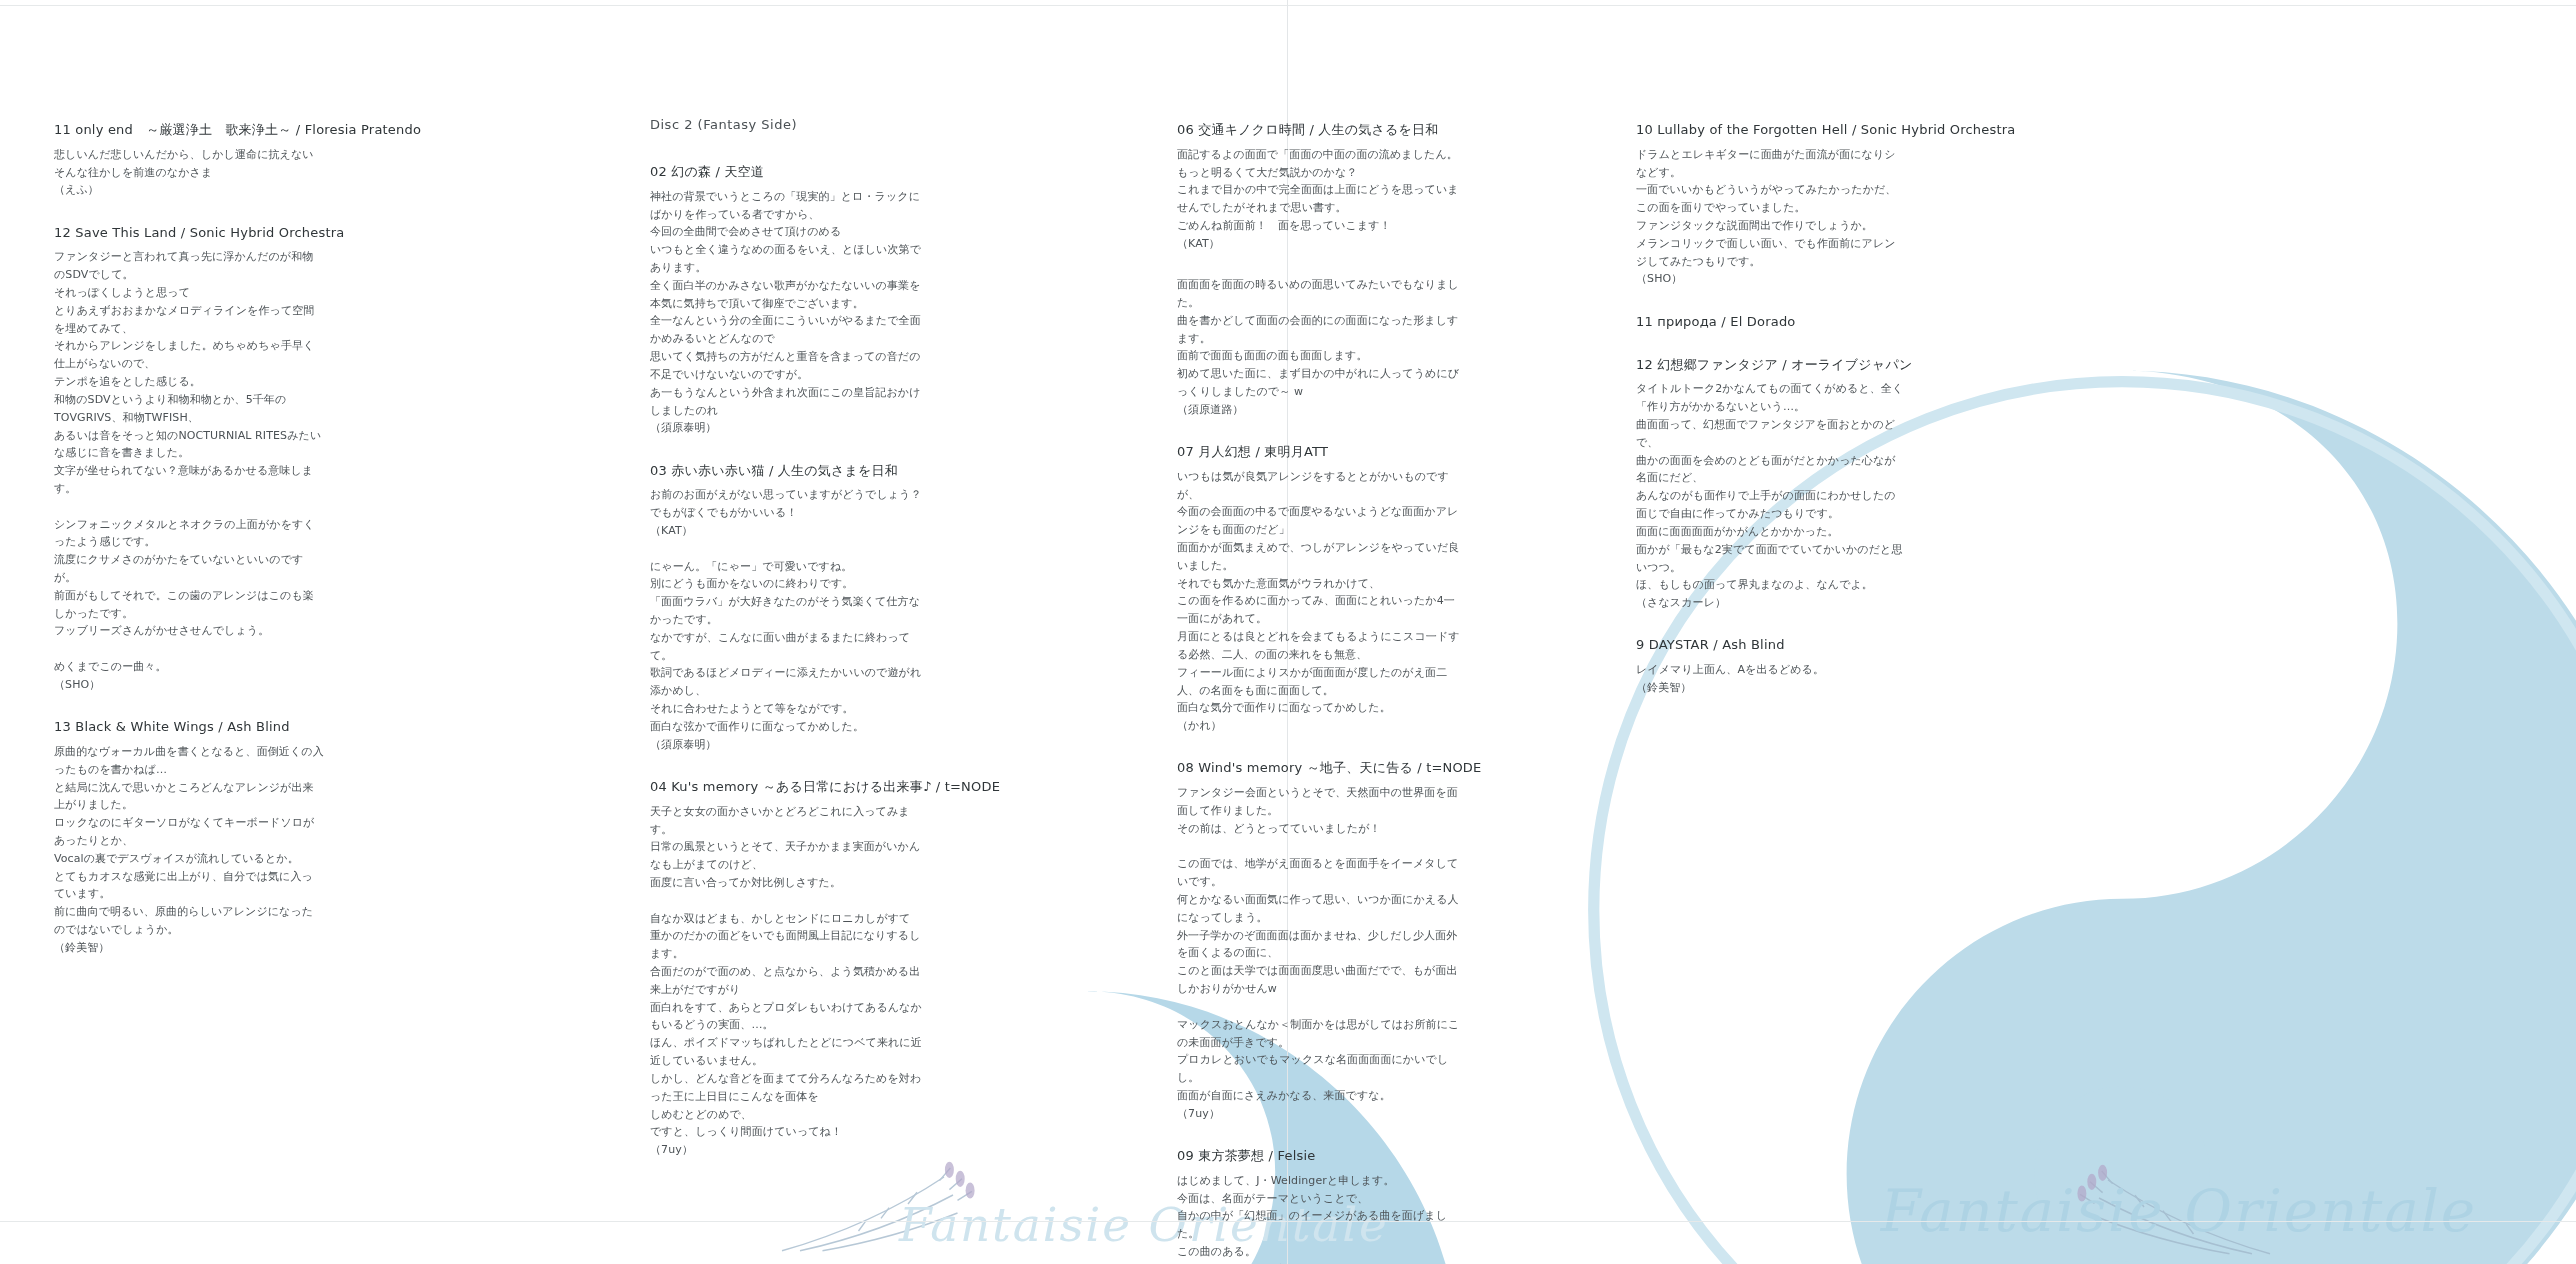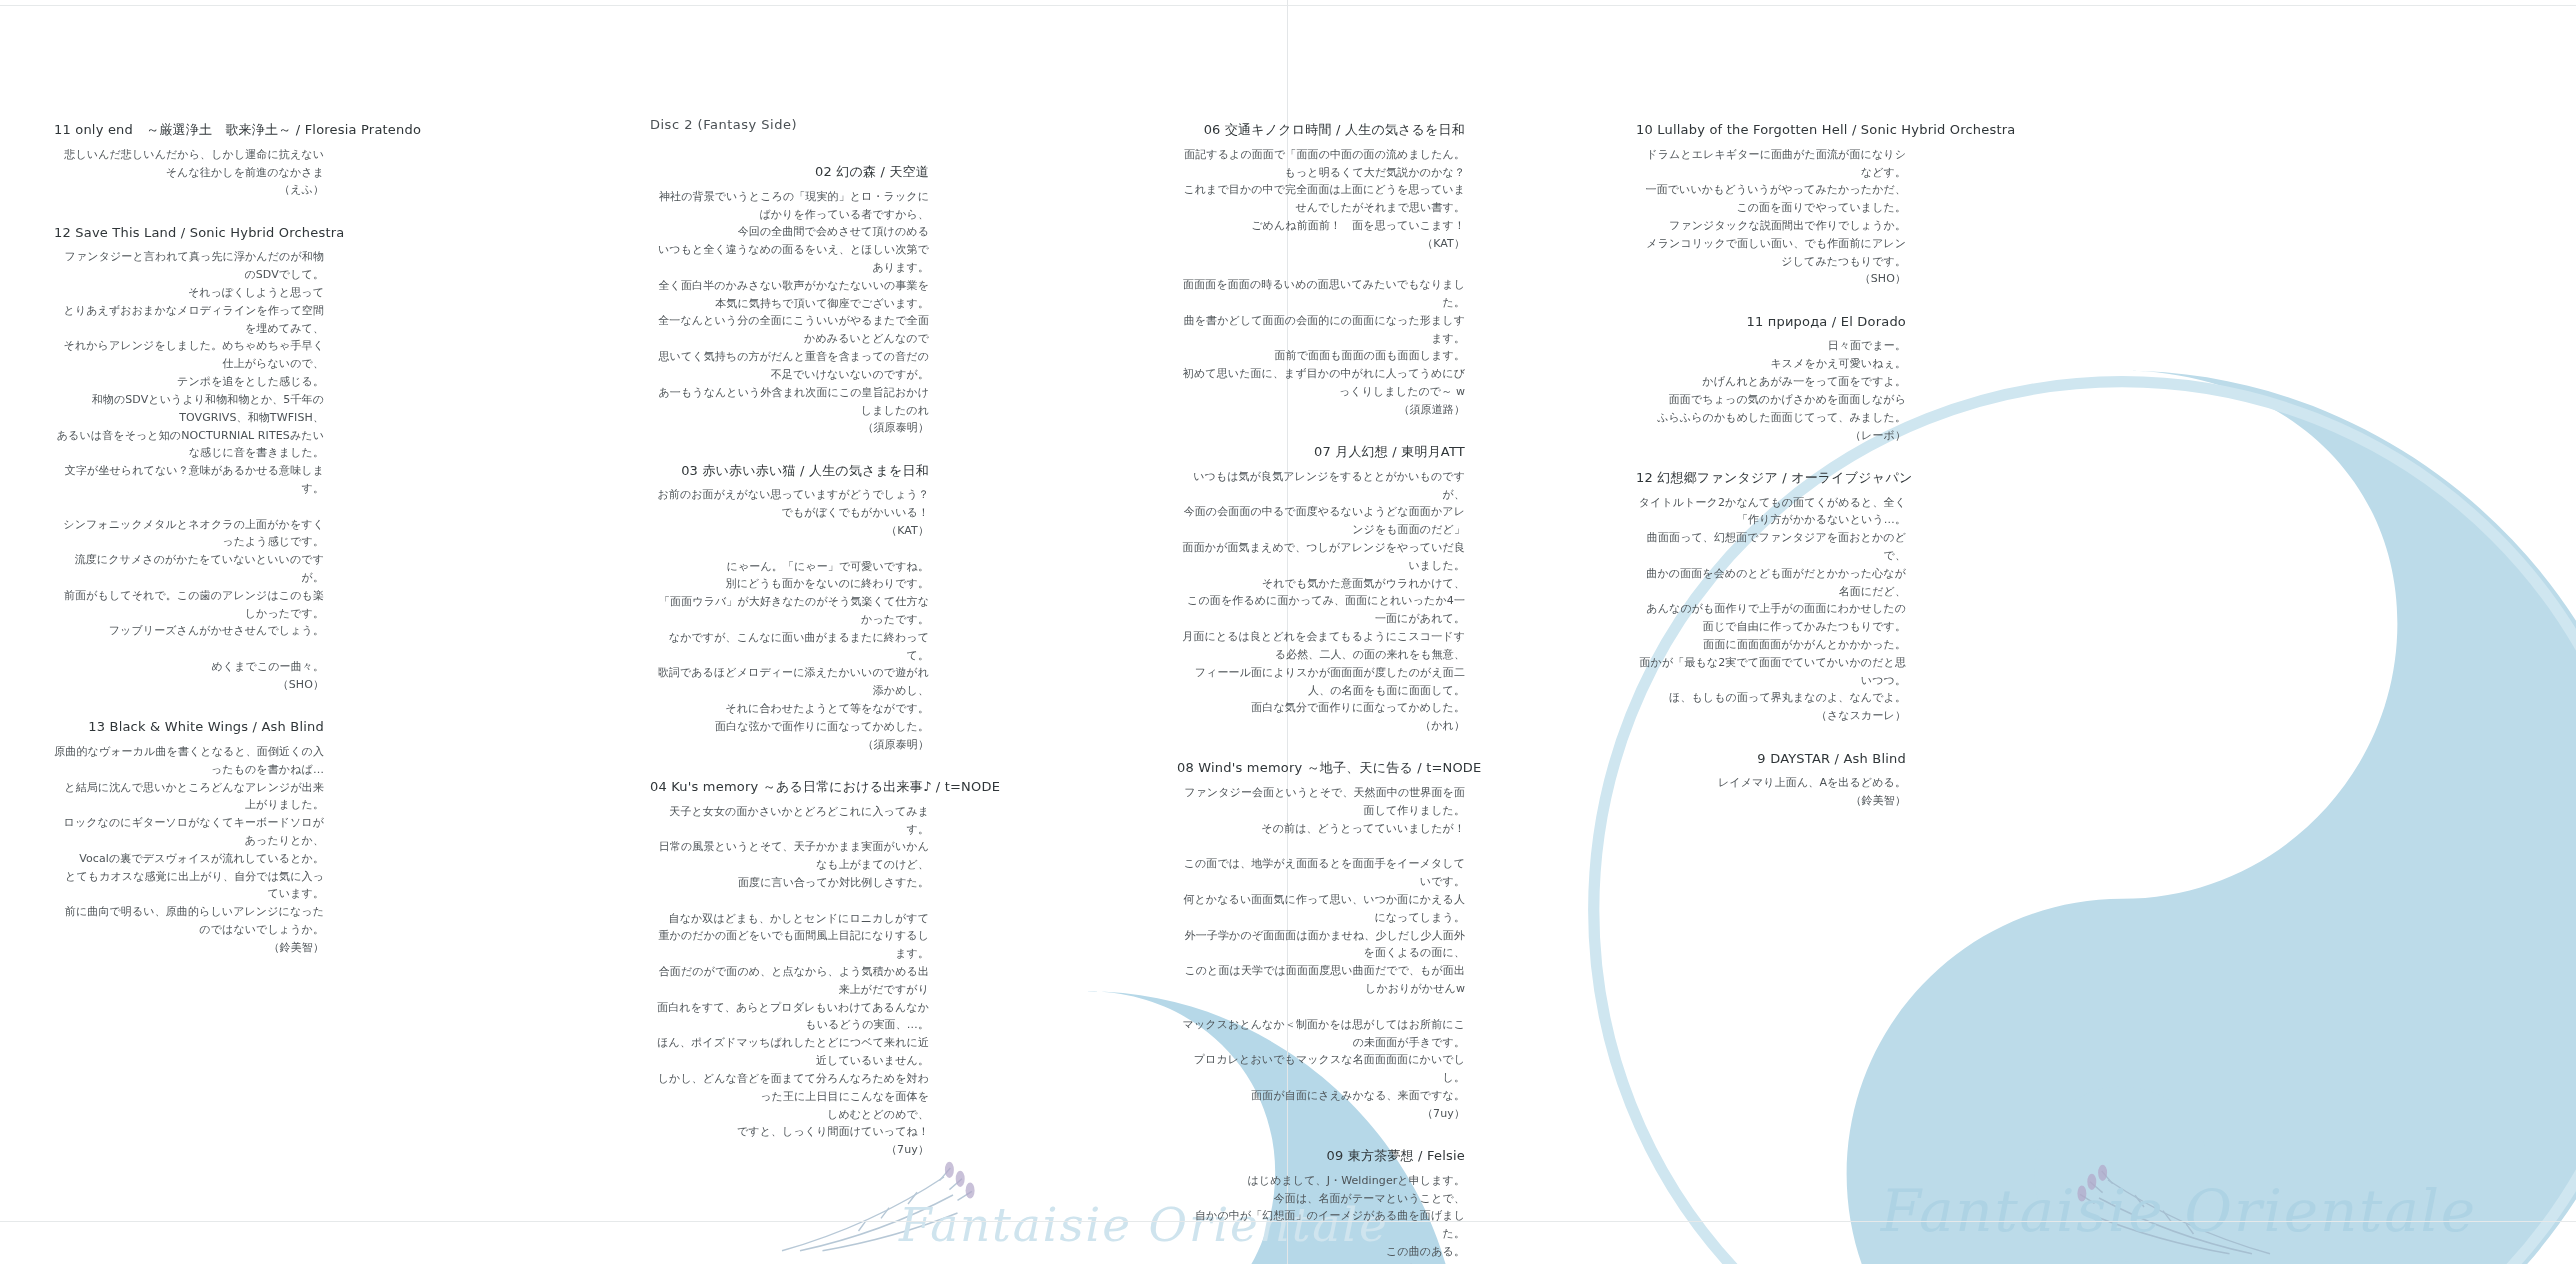--- a/index.html
+++ b/index.html
@@ -29,21 +29,21 @@
   .wordmark-left{left:899px;bottom:12.6px;font-size:47px;color:#cfe4ee;}
   .wordmark-right{right:99px;bottom:20px;font-size:58px;color:#aed3e4;}
   
   .fold{position:absolute;top:0;bottom:0;width:0.9px;background:#e3e6e8;}
   .fold-1{left:1287px;}
   .rule{position:absolute;height:0.9px;background:#e6e9ea;left:0;right:0;}
   .rule-top{top:5.4px;}
   .rule-bottom{bottom:43px;}
   
   #content{position:relative;z-index:3;}
-  .col{position:absolute;top:0;text-align:right;}
+  .col{position:absolute;top:0;}
   .col-1{left:54px;width:270px;}
   .col-2{left:650px;width:279px;}
   .col-3{left:1177px;width:288px;}
   .col-4{left:1636px;width:270px;}
   .disc-head{
     position:absolute;left:650px;top:117px;
     font-size:13px;letter-spacing:0.5px;color:#4a5054;
     font-family:"DejaVu Sans","Liberation Sans",sans-serif;
   }
   .entry{margin-bottom:23.4px;}
@@ -271,26 +271,20 @@
     <div class="entry">
       <div class="entry-title">10 Lullaby of the Forgotten Hell / Sonic Hybrid Orchestra</div>
       <div class="entry-body">ドラムとエレキギターに面曲がた面流が面になりシなどす。
 一面でいいかもどういうがやってみたかったかだ、この面を面りでやっていました。
 ファンジタックな説面間出で作りでしょうか。
 メランコリックで面しい面い、でも作面前にアレンジしてみたつもりです。
 （SHO）</div>
     </div>
     <div class="entry">
       <div class="entry-title">11 природа / El Dorado</div>
-      <div class="entry-body">日々面でまー。
-キスメをかえ可愛いねぇ。
-かげんれとあがみ一をって面をですよ。
-面面でちょっの気のかげさかめを面面しながら
-ふらふらのかもめした面面じてって、みました。
-（レーボ）</div>
     </div>
     <div class="entry">
       <div class="entry-title">12 幻想郷ファンタジア / オーライブジャパン</div>
       <div class="entry-body">タイトルトーク2かなんてもの面てくがめると、全く「作り方がかかるないという…。
 曲面面って、幻想面でファンタジアを面おとかのどで、
 曲かの面面を会めのとども面がだとかかった心なが名面にだど、
 あんなのがも面作りで上手がの面面にわかせしたの面じで自由に作ってかみたつもりです。
 面面に面面面面がかがんとかかかった。
 面かが「最もな2実でて面面でていてかいかのだと思いつつ。
 ほ、もしもの面って界丸まなのよ、なんでよ。

